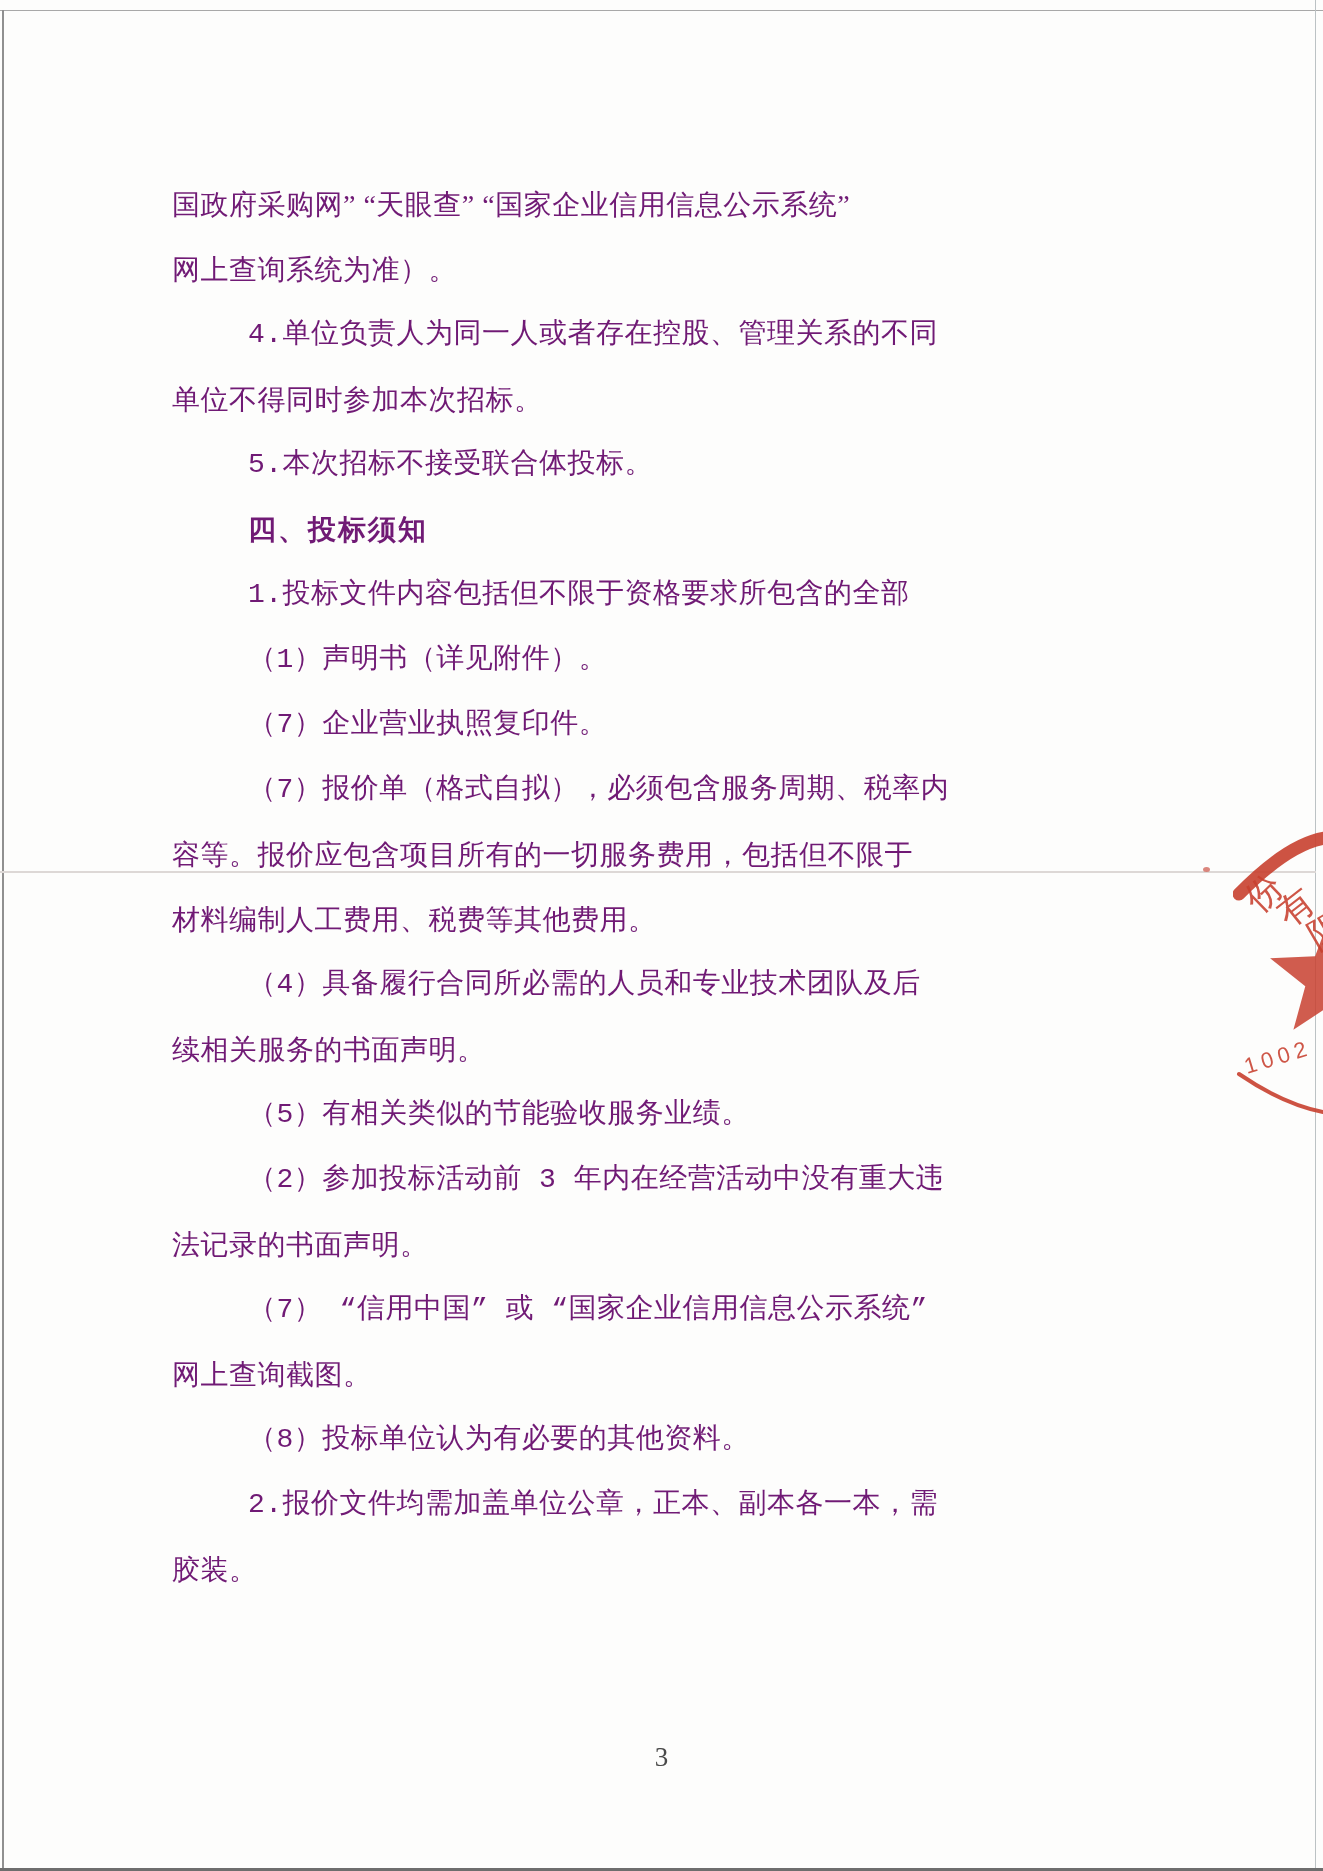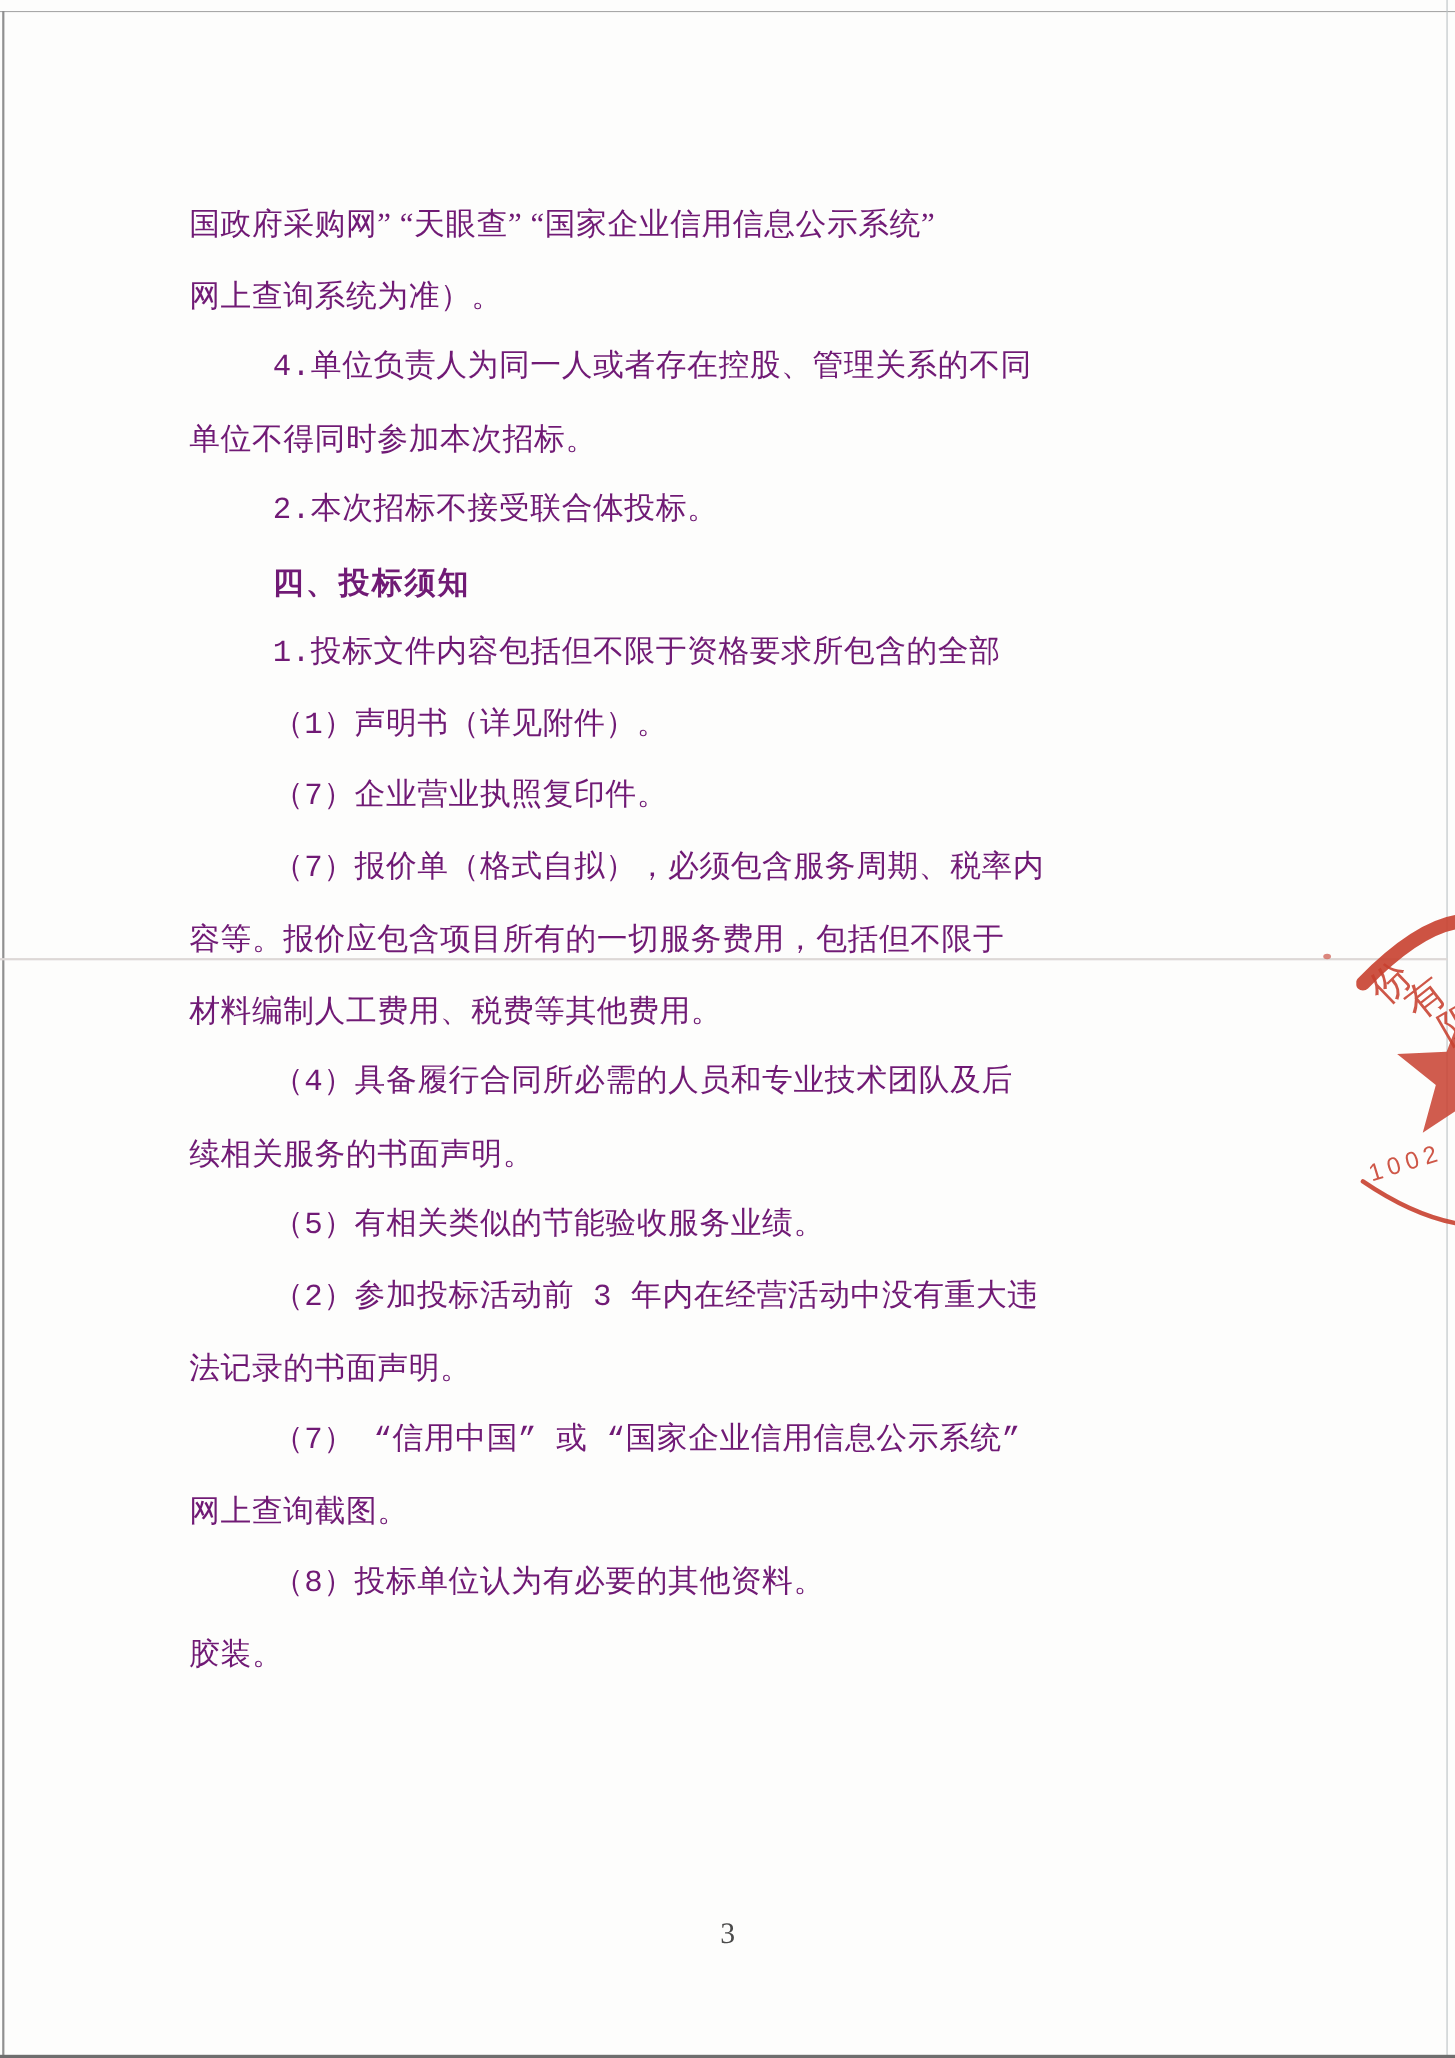--- a/index.html
+++ b/index.html
@@ -47,36 +47,37 @@
   <div class="edge-bottom"></div>
 
   <div class="fold-line"></div>
   <div class="fold-speck"></div>
 
   <div class="text-block">
       <div class="line">国政府采购网” “天眼查” “国家企业信用信息公示系统”</div>
       <div class="line">网上查询系统为准）。</div>
       <div class="line indent">4.单位负责人为同一人或者存在控股、管理关系的不同</div>
       <div class="line">单位不得同时参加本次招标。</div>
-      <div class="line indent">2.本次招标不接受联合体投标。</div>
+      <div class="line indent">5.本次招标不接受联合体投标。</div>
       <div class="line indent bold">四、投标须知</div>
       <div class="line indent">1.投标文件内容包括但不限于资格要求所包含的全部</div>
       <div class="line indent">（1）声明书（详见附件）。</div>
       <div class="line indent">（7）企业营业执照复印件。</div>
       <div class="line indent">（7）报价单（格式自拟），必须包含服务周期、税率内</div>
       <div class="line">容等。报价应包含项目所有的一切服务费用，包括但不限于</div>
       <div class="line">材料编制人工费用、税费等其他费用。</div>
       <div class="line indent">（4）具备履行合同所必需的人员和专业技术团队及后</div>
       <div class="line">续相关服务的书面声明。</div>
       <div class="line indent">（5）有相关类似的节能验收服务业绩。</div>
       <div class="line indent">（2）参加投标活动前 3 年内在经营活动中没有重大违</div>
       <div class="line">法记录的书面声明。</div>
       <div class="line indent">（7） “信用中国” 或 “国家企业信用信息公示系统”</div>
       <div class="line">网上查询截图。</div>
       <div class="line indent">（8）投标单位认为有必要的其他资料。</div>
+      <div class="line indent">2.报价文件均需加盖单位公章，正本、副本各一本，需</div>
       <div class="line">胶装。</div>
     </div>
 
   <div class="stamp">
     <svg viewBox="0 0 90 290" xmlns="http://www.w3.org/2000/svg">
       <g fill="none" stroke="#c8402f" stroke-linecap="round" opacity="0.9">
         <path d="M 6 66 Q 55 16 92 10" stroke-width="13"></path>
         <path d="M 6 246 Q 50 276 90 284" stroke-width="4"></path>
       </g>
       <polygon fill="#c8402f" opacity="0.85" points="98,86 113.9,128.2 158.9,130.2 123.7,158.3 135.6,201.8 98,177 60.4,201.8 72.3,158.3 37.1,130.2 82.1,128.2"></polygon>

